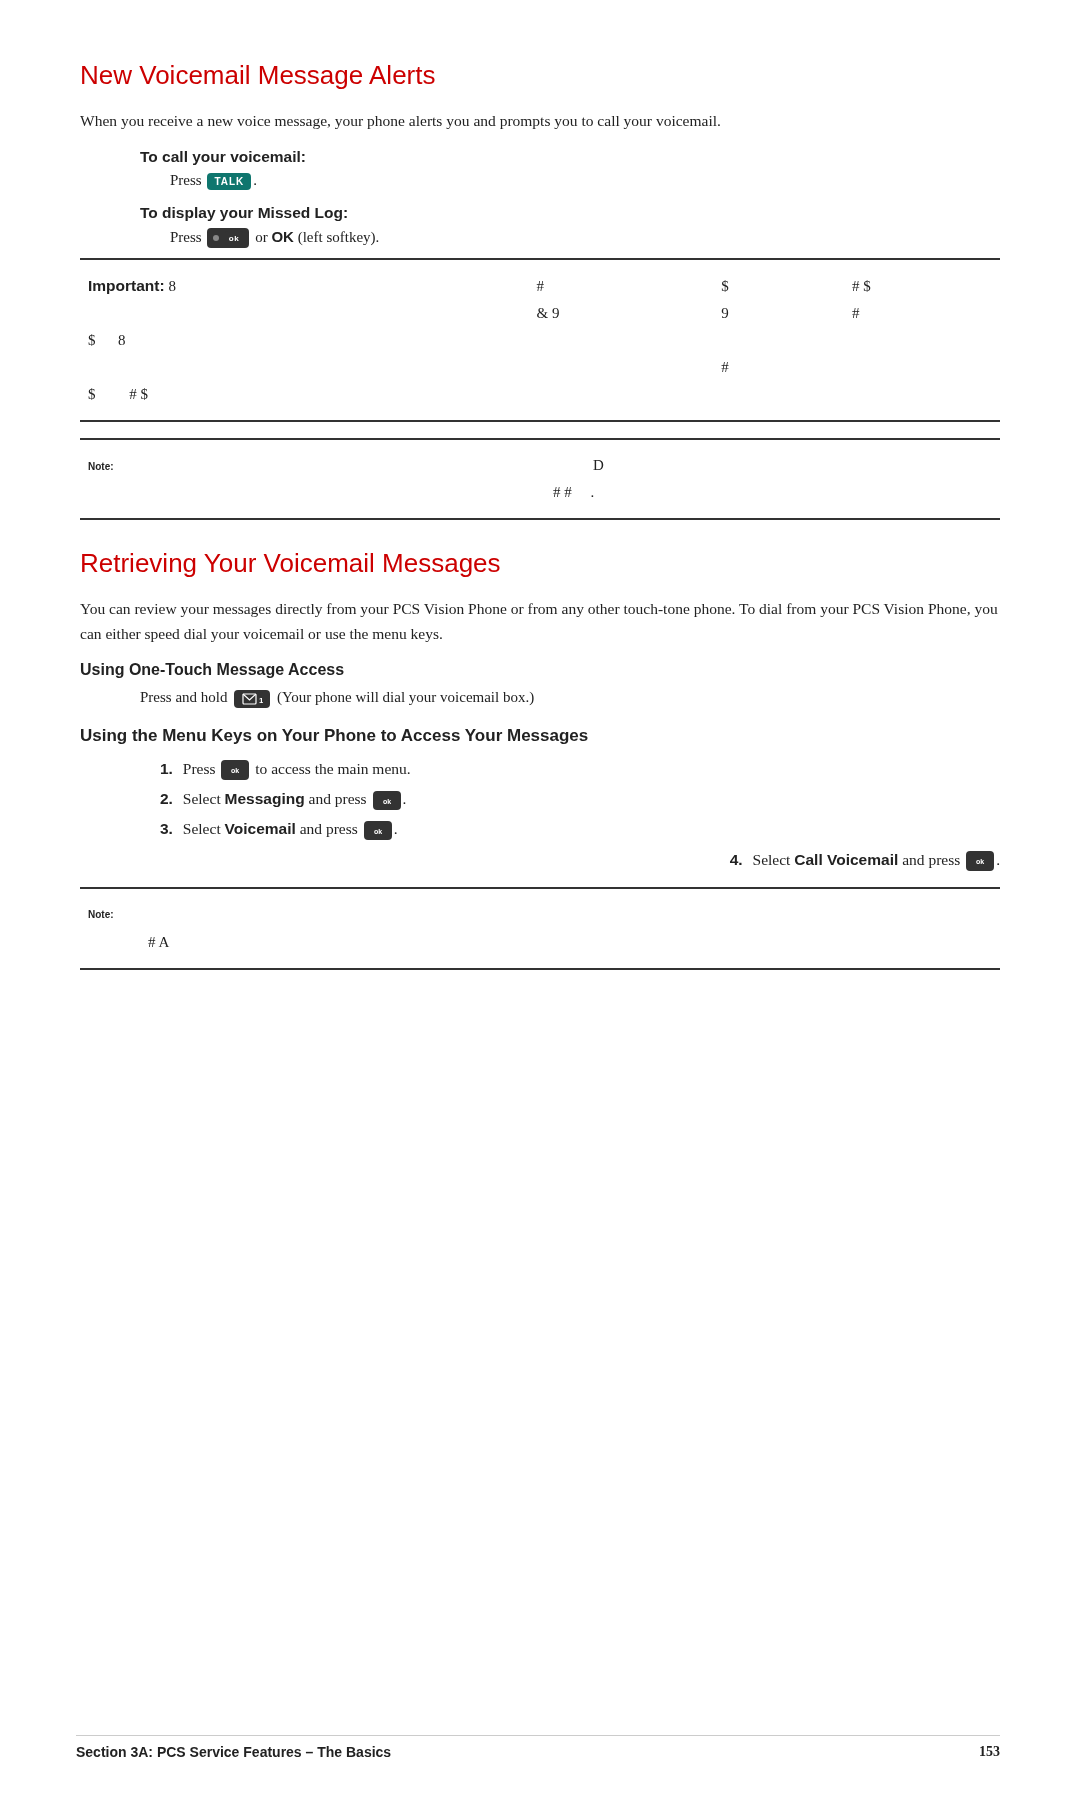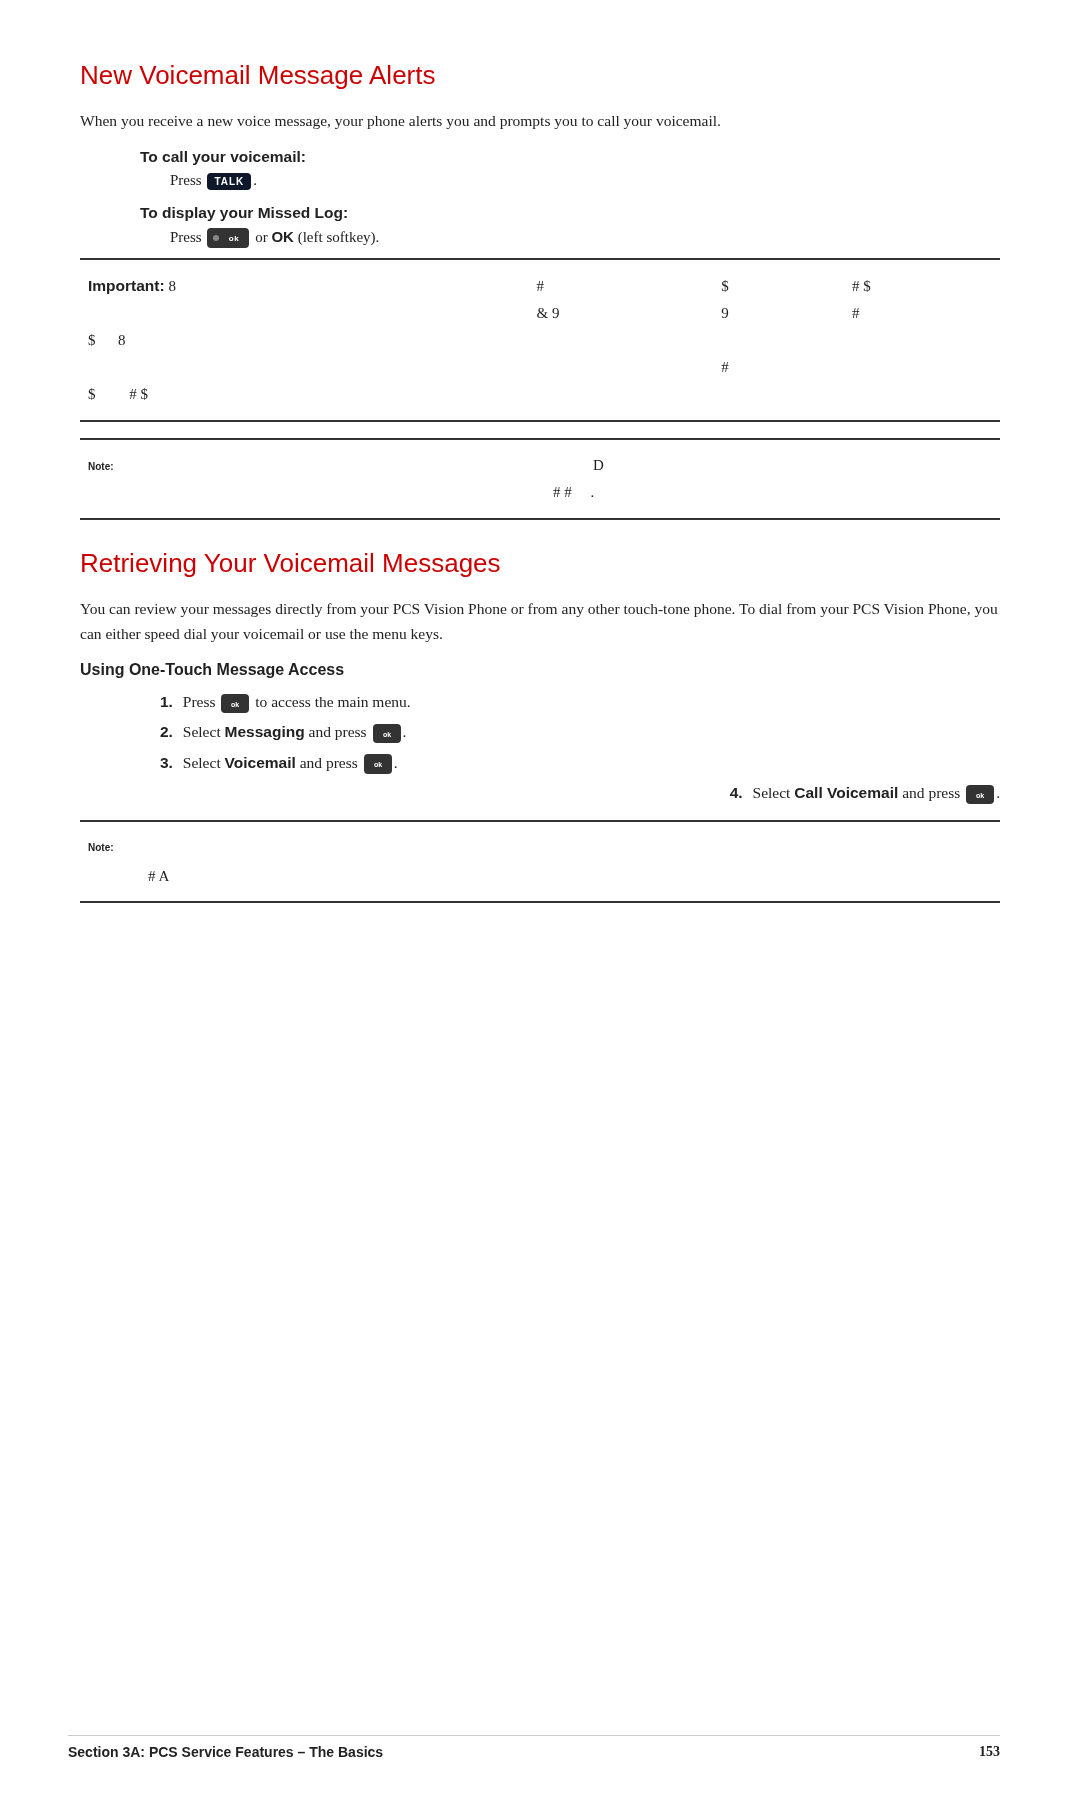--- a/index.html
+++ b/index.html
@@ -37,21 +37,21 @@
     .indent1 {
       margin-left: 60px;
       margin-bottom: 6px;
     }
     .indent2 {
       margin-left: 90px;
       margin-bottom: 8px;
     }
     .talk-btn {
       display: inline-block;
-      background: #0f172a;
+      background: #0f766e;
       color: #fff;
       font-family: Arial, sans-serif;
       font-size: 10px;
       font-weight: bold;
       padding: 3px 7px;
       border-radius: 4px;
       letter-spacing: 1px;
       vertical-align: middle;
       margin: 0 2px;
     }
@@ -126,21 +126,21 @@
       line-height: 1.7;
       margin-bottom: 4px;
     }
     .step-bold {
       font-family: Arial, Helvetica, sans-serif;
       font-weight: bold;
     }
     .footer {
       position: absolute;
       bottom: 40px;
-      left: 68px;
+      left: 76px;
       right: 80px;
       display: flex;
       justify-content: space-between;
       align-items: center;
       border-top: 1px solid #ccc;
       padding-top: 8px;
     }
     .footer-left {
       font-family: Arial, Helvetica, sans-serif;
       font-weight: bold;
@@ -261,21 +261,36 @@
     </div>
   </div>
 
   <div class="section-gap">
     <h2 class="section-title">Retrieving Your Voicemail Messages</h2>
 
     <p class="intro">You can review your messages directly from your PCS Vision Phone or from any other touch-tone phone. To dial from your PCS Vision Phone, you can either speed dial your voicemail or use the menu keys.</p>
 
     <h3 class="subsection">Using One-Touch Message Access</h3>
 
-
+    <div class="indent1">
+      <span>Press and hold</span>
+      
+      <span style="display:inline-block;background:#333;color:#fff;font-size:9px;font-weight:bold;padding:2px 7px;border-radius:4px;vertical-align:middle;margin:0 3px;">
+        <svg width="22" height="14" viewBox="0 0 22 14" style="vertical-align:middle;display:inline-block;">
+          <rect x="0" y="0" width="22" height="14" rx="3" fill="#333"></rect>
+
+          <rect x="2" y="2" width="13" height="10" rx="1" fill="none" stroke="white" stroke-width="1.2"></rect>
+          <polyline points="2,2 8.5,8 15,2" fill="none" stroke="white" stroke-width="1.2"></polyline>
+          <text x="18" y="11" font-size="8" fill="white" font-family="Arial" font-weight="bold">1</text>
+        </svg>
+      </span>
+      <span>(Your phone will dial your voicemail box.)</span>
+    </div>
+
+    <h3 class="subsection2">Using the Menu Keys on Your Phone to Access Your Messages</h3>
 
     <ol class="steps" style="list-style:none;padding:0;margin-left:80px;">
 
       <li>
         <span style="font-family:Arial;font-weight:bold;margin-right:6px;">1.</span>
         <span>Press </span>
         <span style="display:inline-block;background:#333;color:#fff;font-size:9px;font-weight:bold;padding:2px 6px;border-radius:4px;vertical-align:middle;margin:0 2px;">
           <svg width="16" height="14" viewBox="0 0 16 14" style="display:inline-block;vertical-align:middle;">
             <rect x="0" y="0" width="16" height="14" rx="3" fill="#333"></rect>
             <text x="8" y="10" text-anchor="middle" font-size="7" fill="white" font-family="Arial" font-weight="bold">ok</text>

